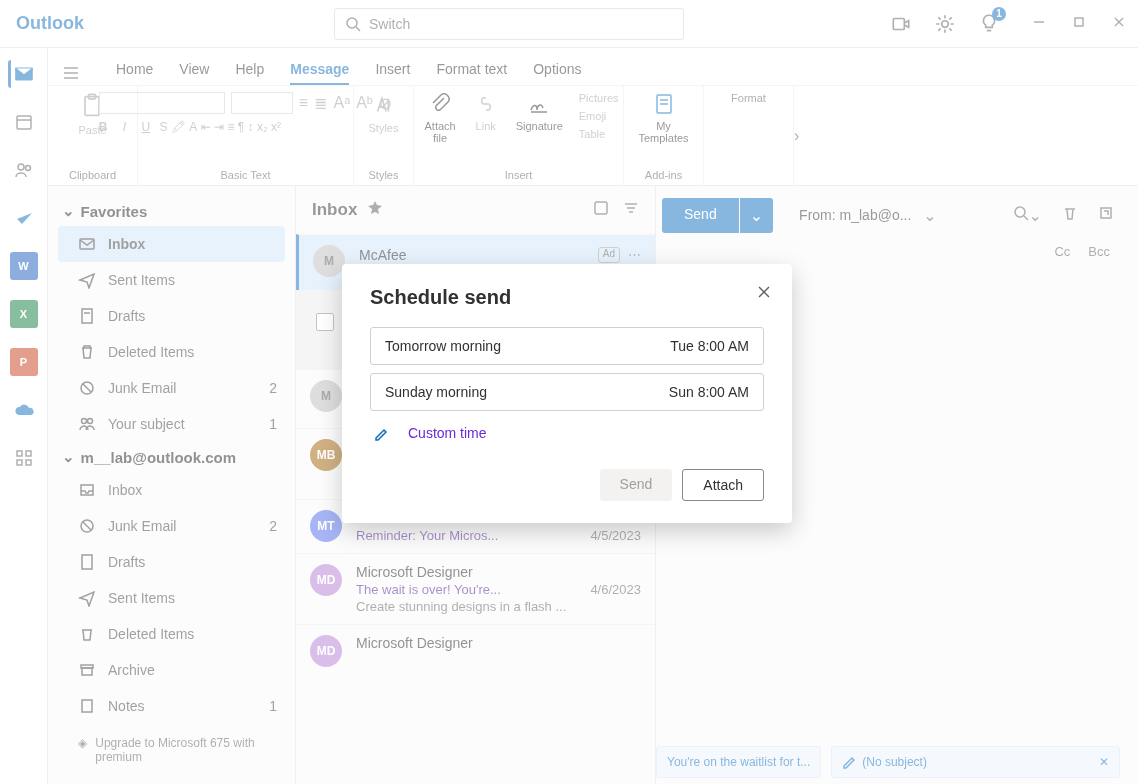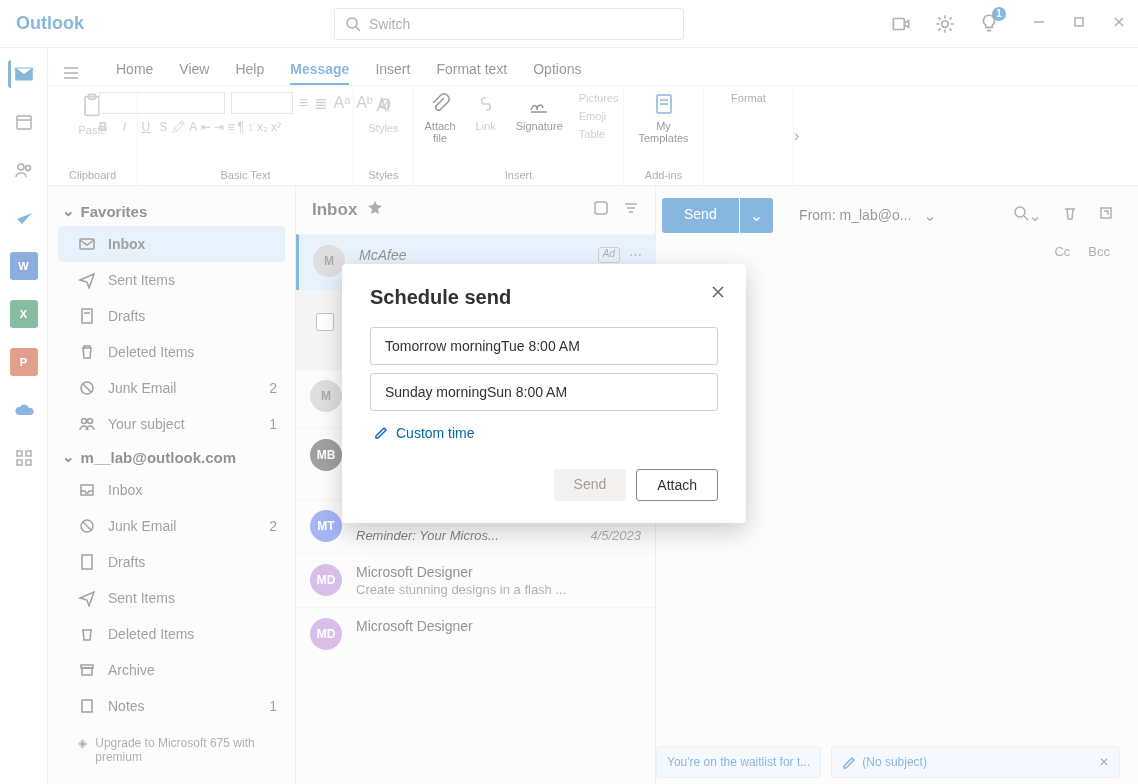--- a/index.html
+++ b/index.html
@@ -45,22 +45,22 @@
     .fitem .cnt { margin-left:auto; }
     .upgrade { margin-top:6px; padding:6px 18px 6px 30px; font-size:12px; color:#605e5c; display:flex; gap:8px; }
 
     
     .mlist { position:absolute; left:296px; top:186px; bottom:0; width:360px; border-right:1px solid #e1dfdd; display:flex; flex-direction:column; }
     .mtitle { height:48px; padding:0 16px; display:flex; align-items:center; gap:10px; font-size:17px; font-weight:600; }
     .mtitle .ricons { margin-left:auto; display:flex; gap:14px; color:#616161; }
     .msg { padding:10px 14px 10px 60px; position:relative; border-top:1px solid #edebe9; font-size:13px; }
     .msg .av { position:absolute; left:14px; top:10px; width:32px; height:32px; border-radius:50%; display:flex; align-items:center; justify-content:center; color:#fff; font-size:12px; font-weight:600; }
     .msg .from { font-size:14px; color:#242424; }
-    .msg .row2 { display:flex; margin-top:2px;font-style:italic; }
-    .msg .sub { color:#000000; flex:1; overflow:hidden; text-overflow:ellipsis; white-space:nowrap; }
+    .msg .row2 { display:flex; margin-top:2px; }
+    .msg .sub { color:#4c1d95; flex:1; overflow:hidden; text-overflow:ellipsis; white-space:nowrap; }
     .msg .dt { color:#605e5c; margin-left:10px; }
     .msg .pv { color:#605e5c; margin-top:2px; overflow:hidden; text-overflow:ellipsis; white-space:nowrap; }
     .msg.active { background:#cfe4fa; border-left:3px solid #0f6cbd; }
     .msg.ad .adtag { border:1px solid #a19f9d; border-radius:3px; font-size:10px; padding:0 4px; color:#605e5c; }
     .msg.draft { background:#eaeaea; padding:22px 14px 22px 60px; }
     .msg.draft .chk { position:absolute; left:20px; top:22px; width:18px; height:18px; border:1px solid #8a8886; border-radius:2px; background:#fff; }
 
     
     .compose { position:absolute; left:656px; right:18px; top:192px; bottom:0; background:#faf9f8; }
     .crow { height:46px; display:flex; align-items:center; gap:12px; padding:0 6px; }
@@ -70,25 +70,25 @@
     .fromlbl { font-size:14px; margin-left:14px; }
     .cicons { margin-left:auto; display:flex; gap:20px; color:#616161; }
     .ccrow { display:flex; justify-content:flex-end; gap:18px; padding:6px 10px; color:#605e5c; font-size:13px; }
 
     
     .bbar { position:absolute; left:656px; right:18px; bottom:6px; height:32px; display:flex; gap:10px; font-size:12px; }
     .bchip { border:1px solid #cfe4fa; background:#eaf3fb; border-radius:3px; padding:6px 10px; display:flex; align-items:center; gap:6px; color:#0f6cbd; }
     .bchip.sub { flex:1; justify-content:space-between; }
 
     
-    .modal { position:absolute; left:342px; top:264px; width:404px; background:#fff; box-shadow:0 8px 24px rgba(0,0,0,.2); border-radius:4px; padding:22px 28px 22px; z-index:100; }
+    .modal { position:absolute; left:342px; top:264px; width:450px; background:#fff; box-shadow:0 8px 24px rgba(0,0,0,.2); border-radius:4px; padding:22px 28px 22px; z-index:100; }
     .modal h2 { font-size:20px; font-weight:600; margin-bottom:18px; }
     .modal .mclose { position:absolute; right:20px; top:20px; color:#616161; }
-    .mopt { border:1px solid #d1d1d1; border-radius:3px; height:38px; display:flex; align-items:center; padding:0 14px; margin-bottom:8px; font-size:14px; }
-    .custom { color:#0369a1; font-size:14px; display:flex; align-items:flex-start; gap:8px; padding:6px 4px; }
+    .mopt { border:1px solid #d1d1d1; border-radius:3px; height:38px; display:flex; align-items:center; justify-content:space-between; padding:0 14px; margin-bottom:8px; font-size:14px; }
+    .custom { color:#6d28d9; font-size:14px; display:flex; align-items:flex-end; gap:20px; padding:6px 4px; }
     .mactions { display:flex; justify-content:flex-end; gap:10px; margin-top:22px; }
     .mbtn { padding:7px 20px; font-size:14px; border-radius:3px; }
     .mbtn.send { background:#f3f2f1; color:#a19f9d; }
     .mbtn.cancel { border:1px solid #8a8886; }
 
     svg { fill:none; stroke:currentColor; stroke-width:1.5; }
     .filled svg { fill:currentColor; stroke:none; }
   </style>
 </head>
 <body>
@@ -407,39 +407,43 @@
   </div>
   <div class="msg draft">
     <div class="chk"></div>
     <div style="height:34px"></div>
   </div>
   <div class="msg">
     <div class="av" style="background:#bcbcbc;color:#555">M</div>
       <div style="height:38px"></div>
   </div>
   <div class="msg">
-    <div class="av" style="background:#404040">MB</div>
+    <div class="av" style="background:#a16207">MB</div>
     <div class="from">Microsoft Bing</div>
     <div class="row2">
         <span class="sub">The new Bing is now av...</span>
         <span class="dt">3/2/2023</span>
       </div>
     <div class="pv">The wait is over. Get the new Bing...</div>
   </div>
   <div class="msg">
     <div class="av" style="background:#4f6bed">MT</div>
     <div class="from">Microsoft Teams</div>
     <div class="row2">
         <span class="sub">Reminder: Your Micros...</span>
         <span class="dt">4/5/2023</span>
       </div>
   </div>
   <div class="msg">
     <div class="av" style="background:#b47cd4">MD</div>
     <div class="from">Microsoft Designer</div>
+    <div class="row2">
+        <span class="sub">The wait is over! You're...</span>
+        <span class="dt">4/6/2023</span>
+      </div>
     <div class="pv">Create stunning designs in a flash ...</div>
   </div>
   <div class="msg">
     <div class="av" style="background:#b47cd4">MD</div>
     <div class="from">Microsoft Designer</div>
   </div>
 </div>
 
 <div class="compose">
   <div class="crow">

